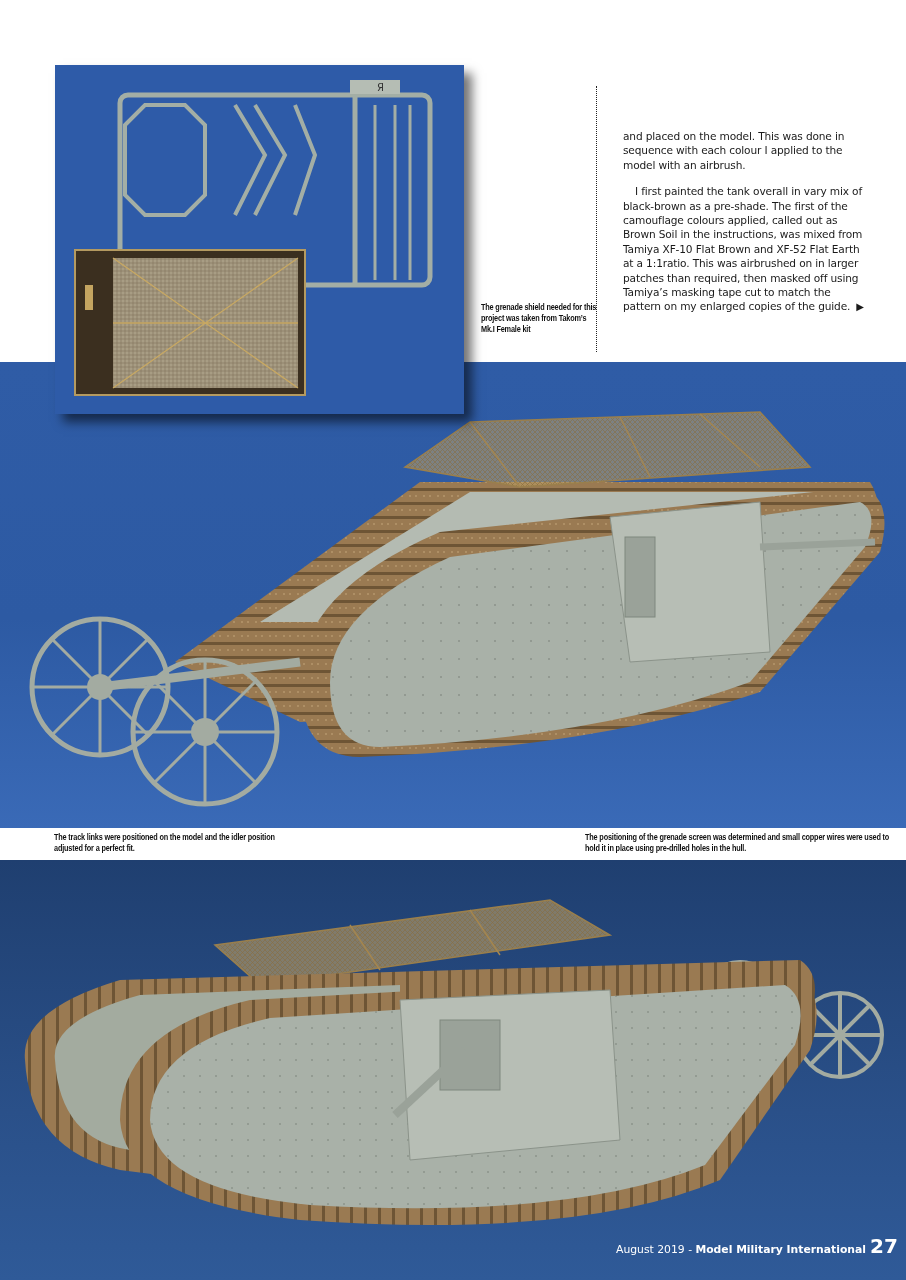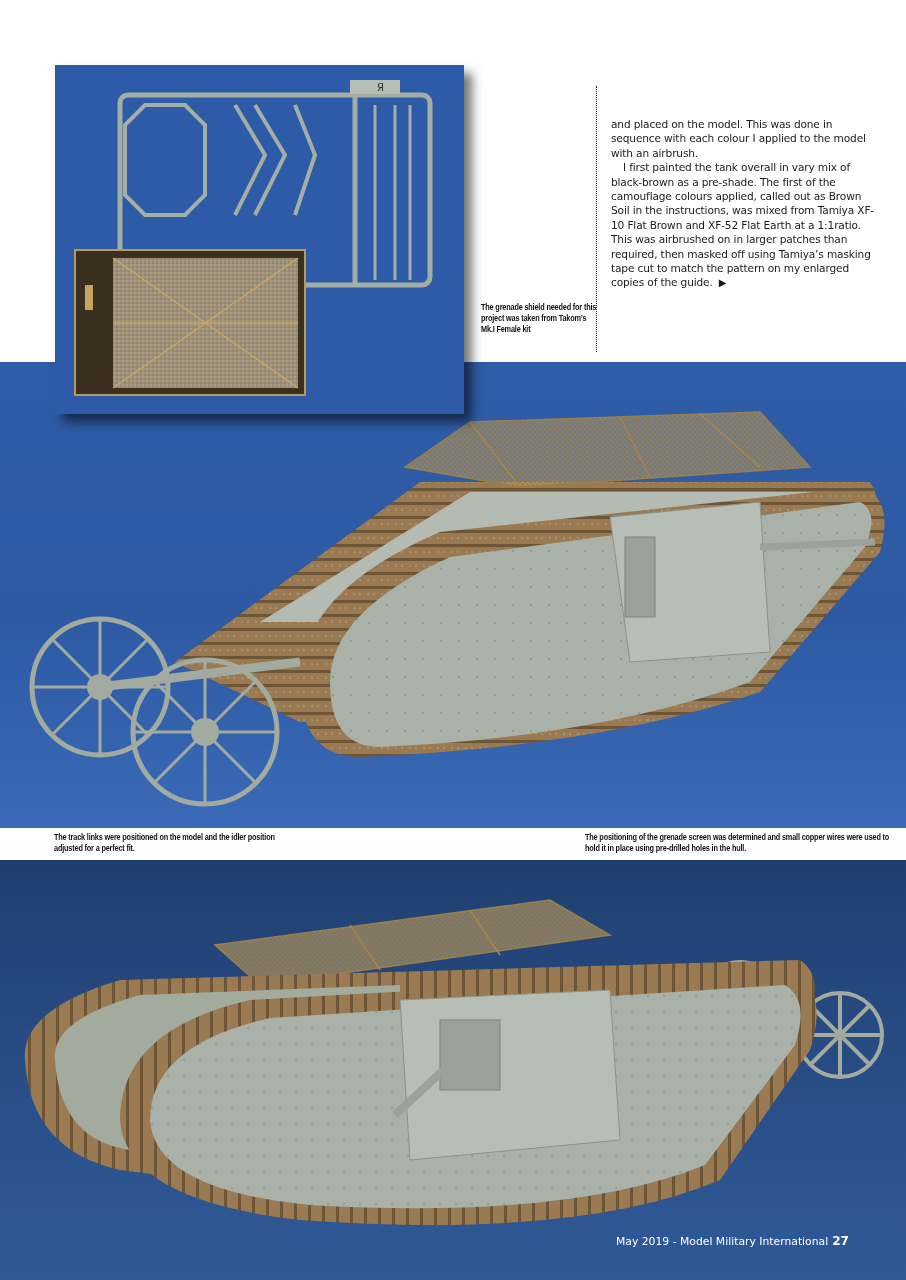--- a/index.html
+++ b/index.html
@@ -7,27 +7,27 @@
   .photo { position: absolute; overflow: hidden; }
   .photo svg { display: block; width: 100%; height: 100%; }
   #photo-main { left: 0; top: 362px; width: 906px; height: 466px; background: linear-gradient(180deg, #2f5ca6 0%, #2d5aa3 55%, #3a6ab7 100%); }
   #photo-sprue { left: 55px; top: 65px; width: 409px; height: 349px; background: #2e5ba8; box-shadow: 8px 8px 10px rgba(0,0,0,0.55); z-index: 3; }
   #photo-bottom { left: 0; top: 860px; width: 906px; height: 420px; background: linear-gradient(180deg, #1f3f70 0%, #2a5089 60%, #2f5a98 100%); }
   .caption { position: absolute; font-family: "Liberation Sans", sans-serif; font-weight: bold; font-size: 8.5px; line-height: 11px; color: #111; letter-spacing: -0.2px; transform: scaleX(0.86); transform-origin: left top; }
   #cap-sprue { left: 481px; top: 302px; width: 135px; }
   #cap-left { left: 54px; top: 832px; width: 260px; }
   #cap-right { left: 585px; top: 832px; width: 360px; }
   #body-text { position: absolute; left: 611px; top: 117px; width: 270px; font-family: "DejaVu Sans", sans-serif; font-size: 10.6px; line-height: 14.4px; color: #1a1a1a; letter-spacing: -0.15px; }
-  #body-text p { margin: 0; }
+  #body-text p { margin: 12px; }
   #body-text p.indent { text-indent: 12px; }
   .end-mark { font-size: 10px; margin-left: 6px; }
   #col-rule { position: absolute; left: 596px; top: 86px; height: 266px; border-left: 1.5px dotted #222; }
   #folio { position: absolute; left: 616px; top: 1234px; color: #fff; font-family: "DejaVu Sans", sans-serif; font-size: 10.8px; white-space: nowrap; }
-  #folio .mag { font-weight: normal; text-align: right; }
-  #folio .page { font-weight: bold; font-size: 12px; margin-left: 4px; }
+  #folio .mag { font-weight: bold; text-align: right; }
+  #folio .page { font-weight: bold; font-size: 20px; margin-left: 4px; }
 </style>
 </head>
 <body>
 
 <div class="photo" id="photo-main">
   <svg viewBox="0 0 906 466">
     <defs>
       <pattern id="trackp" width="14" height="14" patternUnits="userSpaceOnUse">
         <rect width="14" height="14" fill="#9a7a52"></rect>
         <rect width="14" height="3" fill="#6e5535"></rect>
@@ -157,14 +157,14 @@
 <div id="body-text">
   <p>and placed on the model. This was done in sequence with each colour I applied to the model with an airbrush.</p>
   <p class="indent"><span>I first painted the tank overall in vary mix of black-brown as a pre-shade. The first of the camouflage colours applied, called out as Brown Soil in the instructions, was mixed from Tamiya XF-10 Flat Brown and XF-52 Flat Earth at a 1:1ratio. This was airbrushed on in larger patches than required, then masked off using Tamiya’s masking tape cut to match the pattern on my enlarged copies of the guide.</span><span class="end-mark">▶</span></p>
 </div>
 
 <div class="caption" id="cap-sprue">The grenade shield needed for this project was taken from Takom’s Mk.I Female kit</div>
 <div class="caption" id="cap-left">The track links were positioned on the model and the idler position adjusted for a perfect fit.</div>
 <div class="caption" id="cap-right">The positioning of the grenade screen was determined and small copper wires were used to hold it in place using pre-drilled holes in the hull.</div>
 
 <div id="folio">
-  <span>May 2019 - </span><span class="mag">Model Military International</span><span class="page">27</span>
+  <span>August 2019 - </span><span class="mag">Model Military International</span><span class="page">27</span>
 </div>
 
 </body></html>

